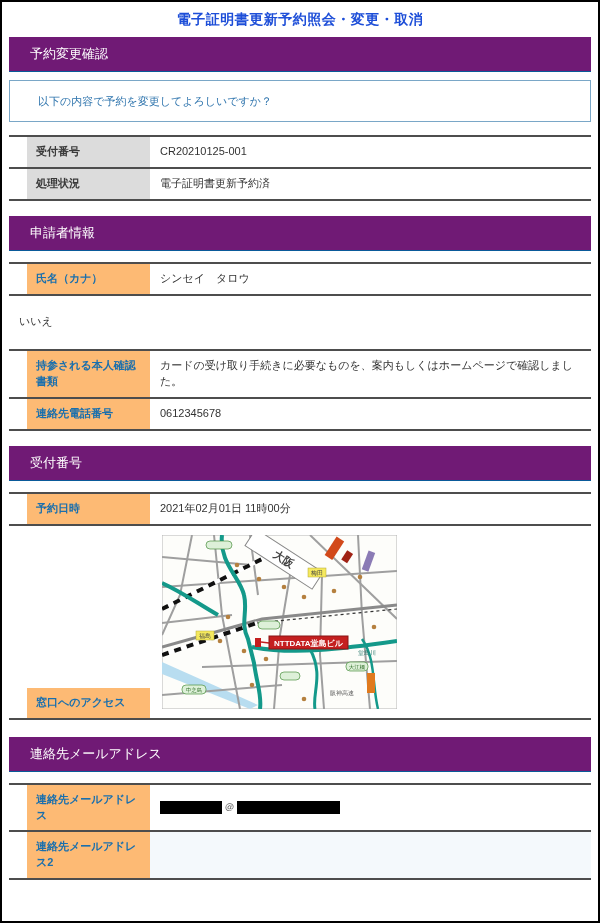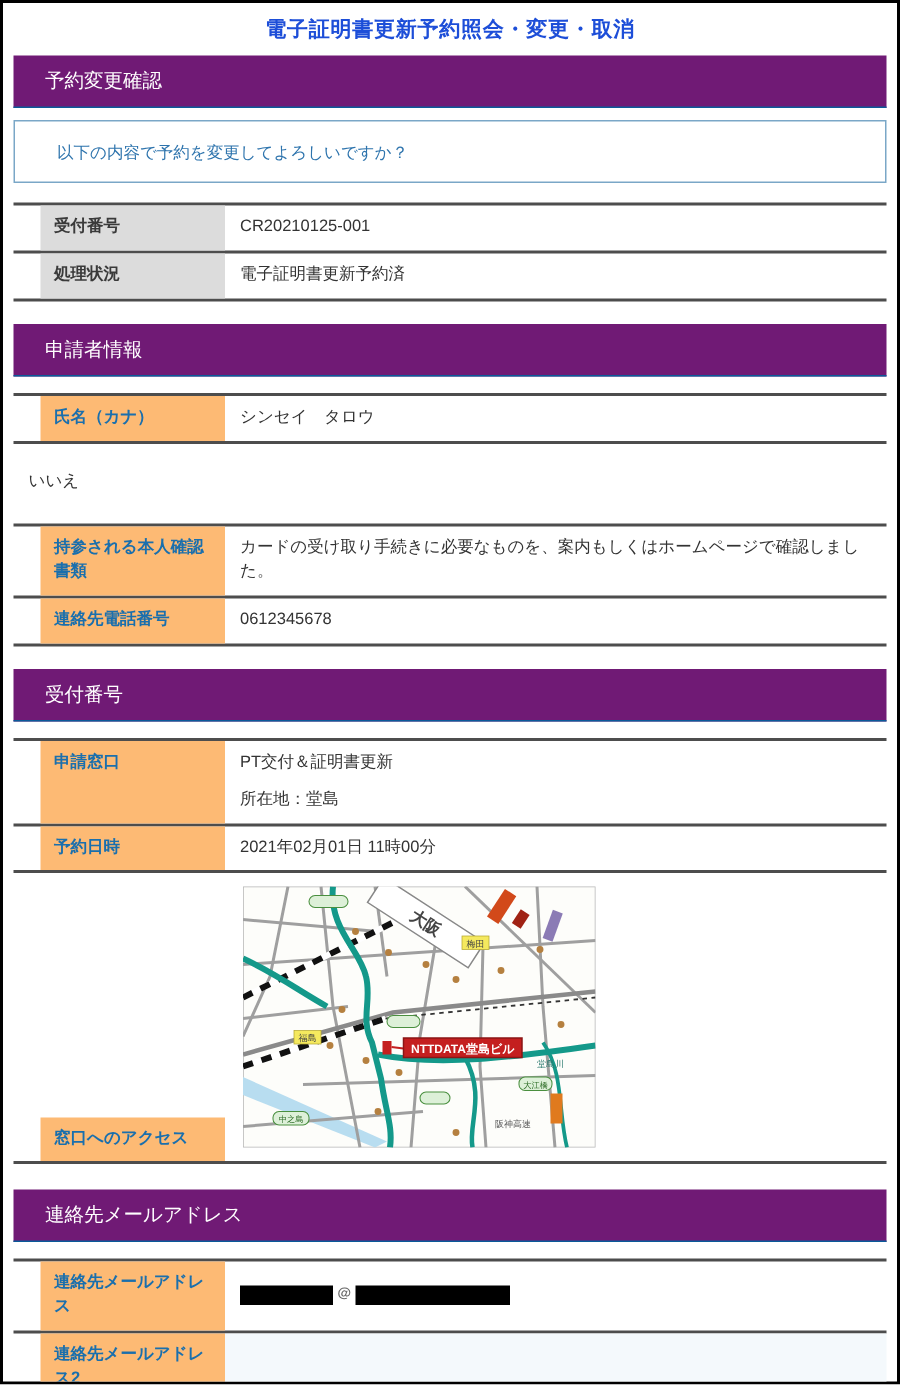--- a/index.html
+++ b/index.html
@@ -104,27 +104,20 @@
       <div class="th">連絡先電話番号</div>
       <div class="td">
           <span>0612345678</span>
         </div>
     </div>
   </div>
 
   <div class="section-bar gap15">受付番号</div>
 
   <div class="tbl blue after-bar">
-    <div class="tr minh46">
-      <div class="th">申請窓口</div>
-      <div class="td">
-        <span>PT交付＆証明書更新</span>
-        <span class="line2">所在地：堂島</span>
-      </div>
-    </div>
     <div class="tr minh28">
       <div class="th">予約日時</div>
       <div class="td">
           <span>2021年02月01日 11時00分</span>
         </div>
     </div>
     <div class="tr map-row">
       <div class="th">窓口へのアクセス</div>
       <div class="td top">
         <svg class="map-frame" width="235" height="174" viewBox="0 0 235 174">

